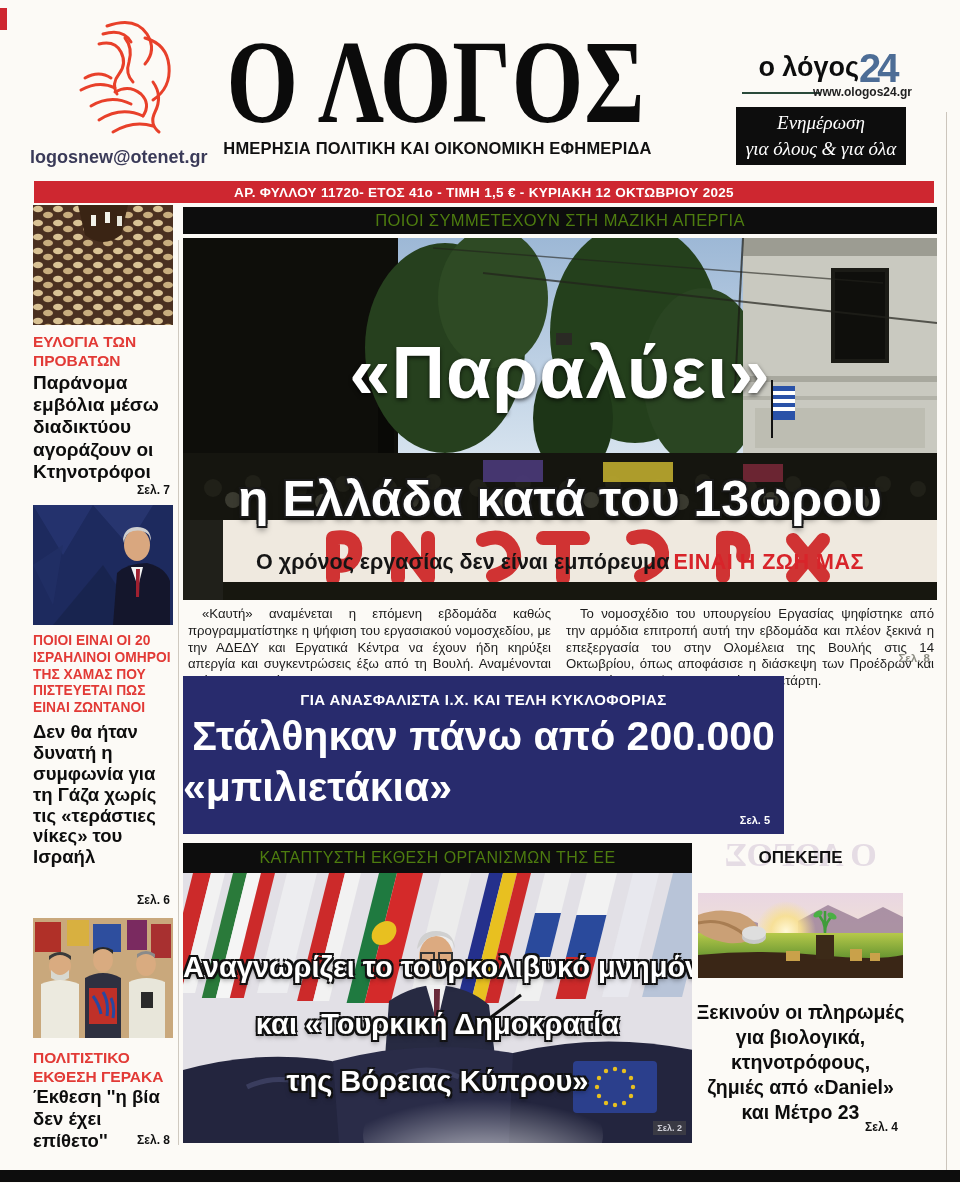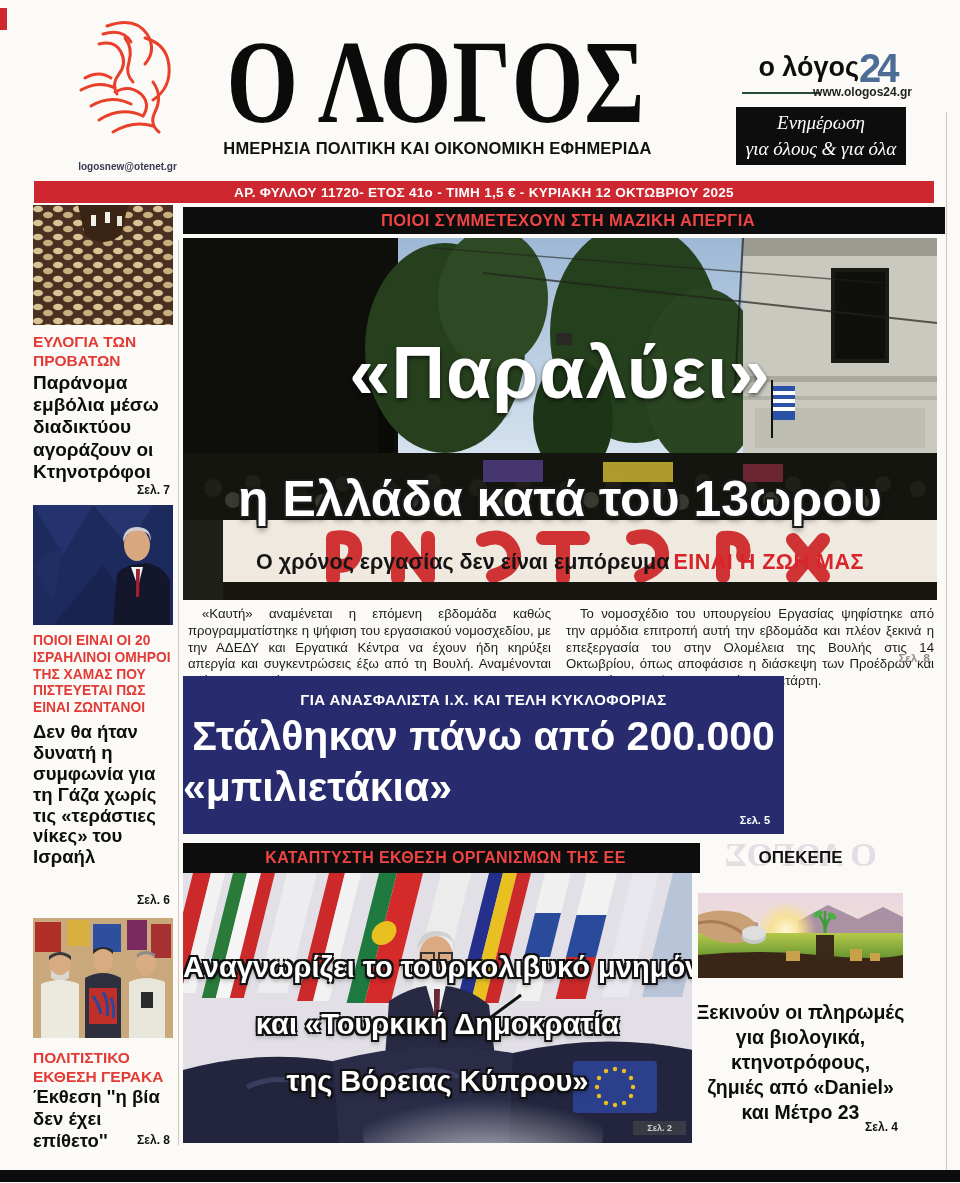--- a/index.html
+++ b/index.html
@@ -6,36 +6,36 @@
   html,body{margin:0;padding:0;background:#e9e5df;}
   .page{position:relative;width:960px;height:1183px;margin:0 auto;background:#fcfaf6;
         font-family:"Liberation Sans",sans-serif;overflow:hidden;}
   .abs{position:absolute;}
 
   
   .masthead{left:215px;top:14px;width:442px;font-family:"Liberation Serif",serif;
             font-weight:bold;font-size:92px;color:#0b0b0b;letter-spacing:1px;
             transform:scaleY(1.28);transform-origin:top center;white-space:nowrap;text-align:center;}
   .tagline{left:210px;top:139px;width:455px;font-size:16.5px;font-weight:bold;color:#111;text-align:center;letter-spacing:.2px;}
-  .email{left:30px;top:161px;width:195px;text-align:center;font-size:10px;font-weight:bold;color:var(--email_blue);}
+  .email{left:30px;top:147px;width:195px;text-align:left;font-size:18px;font-weight:bold;color:var(--email_blue);}
   .logo24{left:742px;top:46px;width:170px;text-align:center;white-space:nowrap;}
   .logo24 .t{font-size:27px;font-weight:bold;color:#0d0d0d;}
   .logo24 .n{font-size:40px;font-weight:bold;color:var(--link_blue);letter-spacing:-4px;vertical-align:-6px;}
   .logo24-rule{left:742px;top:92px;width:78px;height:2px;background:#2a4a3a;}
   .logo24-url{left:742px;top:85px;width:170px;text-align:right;font-size:12px;font-weight:bold;color:#222;}
   .promo{left:736px;top:107px;width:170px;height:58px;background:#0d0d0d;color:#fff;
          font-family:"Liberation Serif",serif;font-style:italic;font-size:19px;
          display:flex;flex-direction:column;justify-content:center;text-align:center;line-height:1.35;}
   .corner-mark{left:0;top:8px;width:7px;height:22px;background:var(--accent_red);}
 
   .issue-bar{left:34px;top:181px;width:900px;height:22px;background:var(--accent_red);
              color:#fff;font-size:13.5px;font-weight:bold;display:flex;align-items:center;justify-content:center;letter-spacing:.3px;}
 
   
-  .kbar{background:#0d0d0d;color:#ef4444;font-weight:bold;display:flex;align-items:center;justify-content:center;letter-spacing:.4px;padding-left:8px;}
+  .kbar{background:#0d0d0d;color:#4d7c0f;font-weight:normal;display:flex;align-items:center;justify-content:center;letter-spacing:.4px;}
   .kbar.main{left:183px;top:207px;width:754px;height:27px;font-size:16.5px;}
   .kbar.eu{left:183px;top:843px;width:509px;height:30px;font-size:16px;}
 
   
   .main-photo{left:183px;top:238px;width:754px;height:362px;background:#141410;overflow:hidden;}
   .hl1{left:0;top:92px;width:100%;text-align:center;color:#fff;font-weight:bold;font-size:74px;
        text-shadow:0 2px 4px rgba(0,0,0,.65);letter-spacing:1px;}
   .hl2{left:0;top:232px;width:100%;text-align:center;color:#fff;font-weight:bold;font-size:50px;white-space:nowrap;
        text-shadow:-2px -2px 0 #1a1a1a,2px -2px 0 #1a1a1a,-2px 2px 0 #1a1a1a,2px 2px 0 #1a1a1a,0 4px 6px rgba(0,0,0,.5);}
   .bannerline{left:0;top:312px;width:100%;text-align:center;font-size:21.5px;font-weight:bold;white-space:nowrap;}
@@ -52,21 +52,21 @@
   .bluebox{left:183px;top:676px;width:601px;height:158px;background:var(--navy_box);color:#fff;}
   .bluebox .k{left:0;top:15px;width:100%;text-align:center;font-size:15px;font-weight:bold;letter-spacing:.4px;}
   .bluebox .l1{left:0;top:37px;width:100%;text-align:center;font-size:41px;font-weight:bold;}
   .bluebox .l2{left:0;top:88px;width:100%;font-size:41px;font-weight:bold;}
   .bluebox .ref{right:14px;bottom:8px;font-size:11px;font-weight:bold;color:#fff;}
 
   
   .eu-photo{left:183px;top:873px;width:509px;height:270px;background:#d8d8e2;overflow:hidden;}
   .eu-l{width:100%;text-align:center;color:#fff;font-weight:bold;font-size:29px;white-space:nowrap;
         text-shadow:-2px -2px 0 #111,2px -2px 0 #111,-2px 2px 0 #111,2px 2px 0 #111,0 3px 5px rgba(0,0,0,.5);}
-  .eu-chip{right:6px;bottom:8px;background:#3a3a44;color:#cfcfd8;font-size:9px;font-weight:bold;padding:2px 14px;}
+  .eu-chip{right:6px;bottom:8px;background:#3a3a44;color:#cfcfd8;font-size:9px;font-weight:bold;padding:2px 4px;}
 
   
   .wmark{left:698px;top:836px;width:205px;text-align:center;font-family:"Liberation Serif",serif;font-weight:bold;
          font-size:34px;color:rgba(140,100,160,.20);transform:scaleX(-1);white-space:nowrap;}
   .opk-k{left:698px;top:848px;width:205px;text-align:center;font-size:17px;font-weight:bold;color:#111;}
   .opk-photo{left:698px;top:893px;width:205px;height:85px;overflow:hidden;}
   .opk-h{left:688px;top:1000px;width:225px;text-align:center;font-size:19.5px;font-weight:bold;color:#0d0d0d;line-height:1.28;}
   .opk-ref{left:698px;top:1120px;width:200px;text-align:right;font-size:12px;font-weight:bold;color:#111;}
 
   

